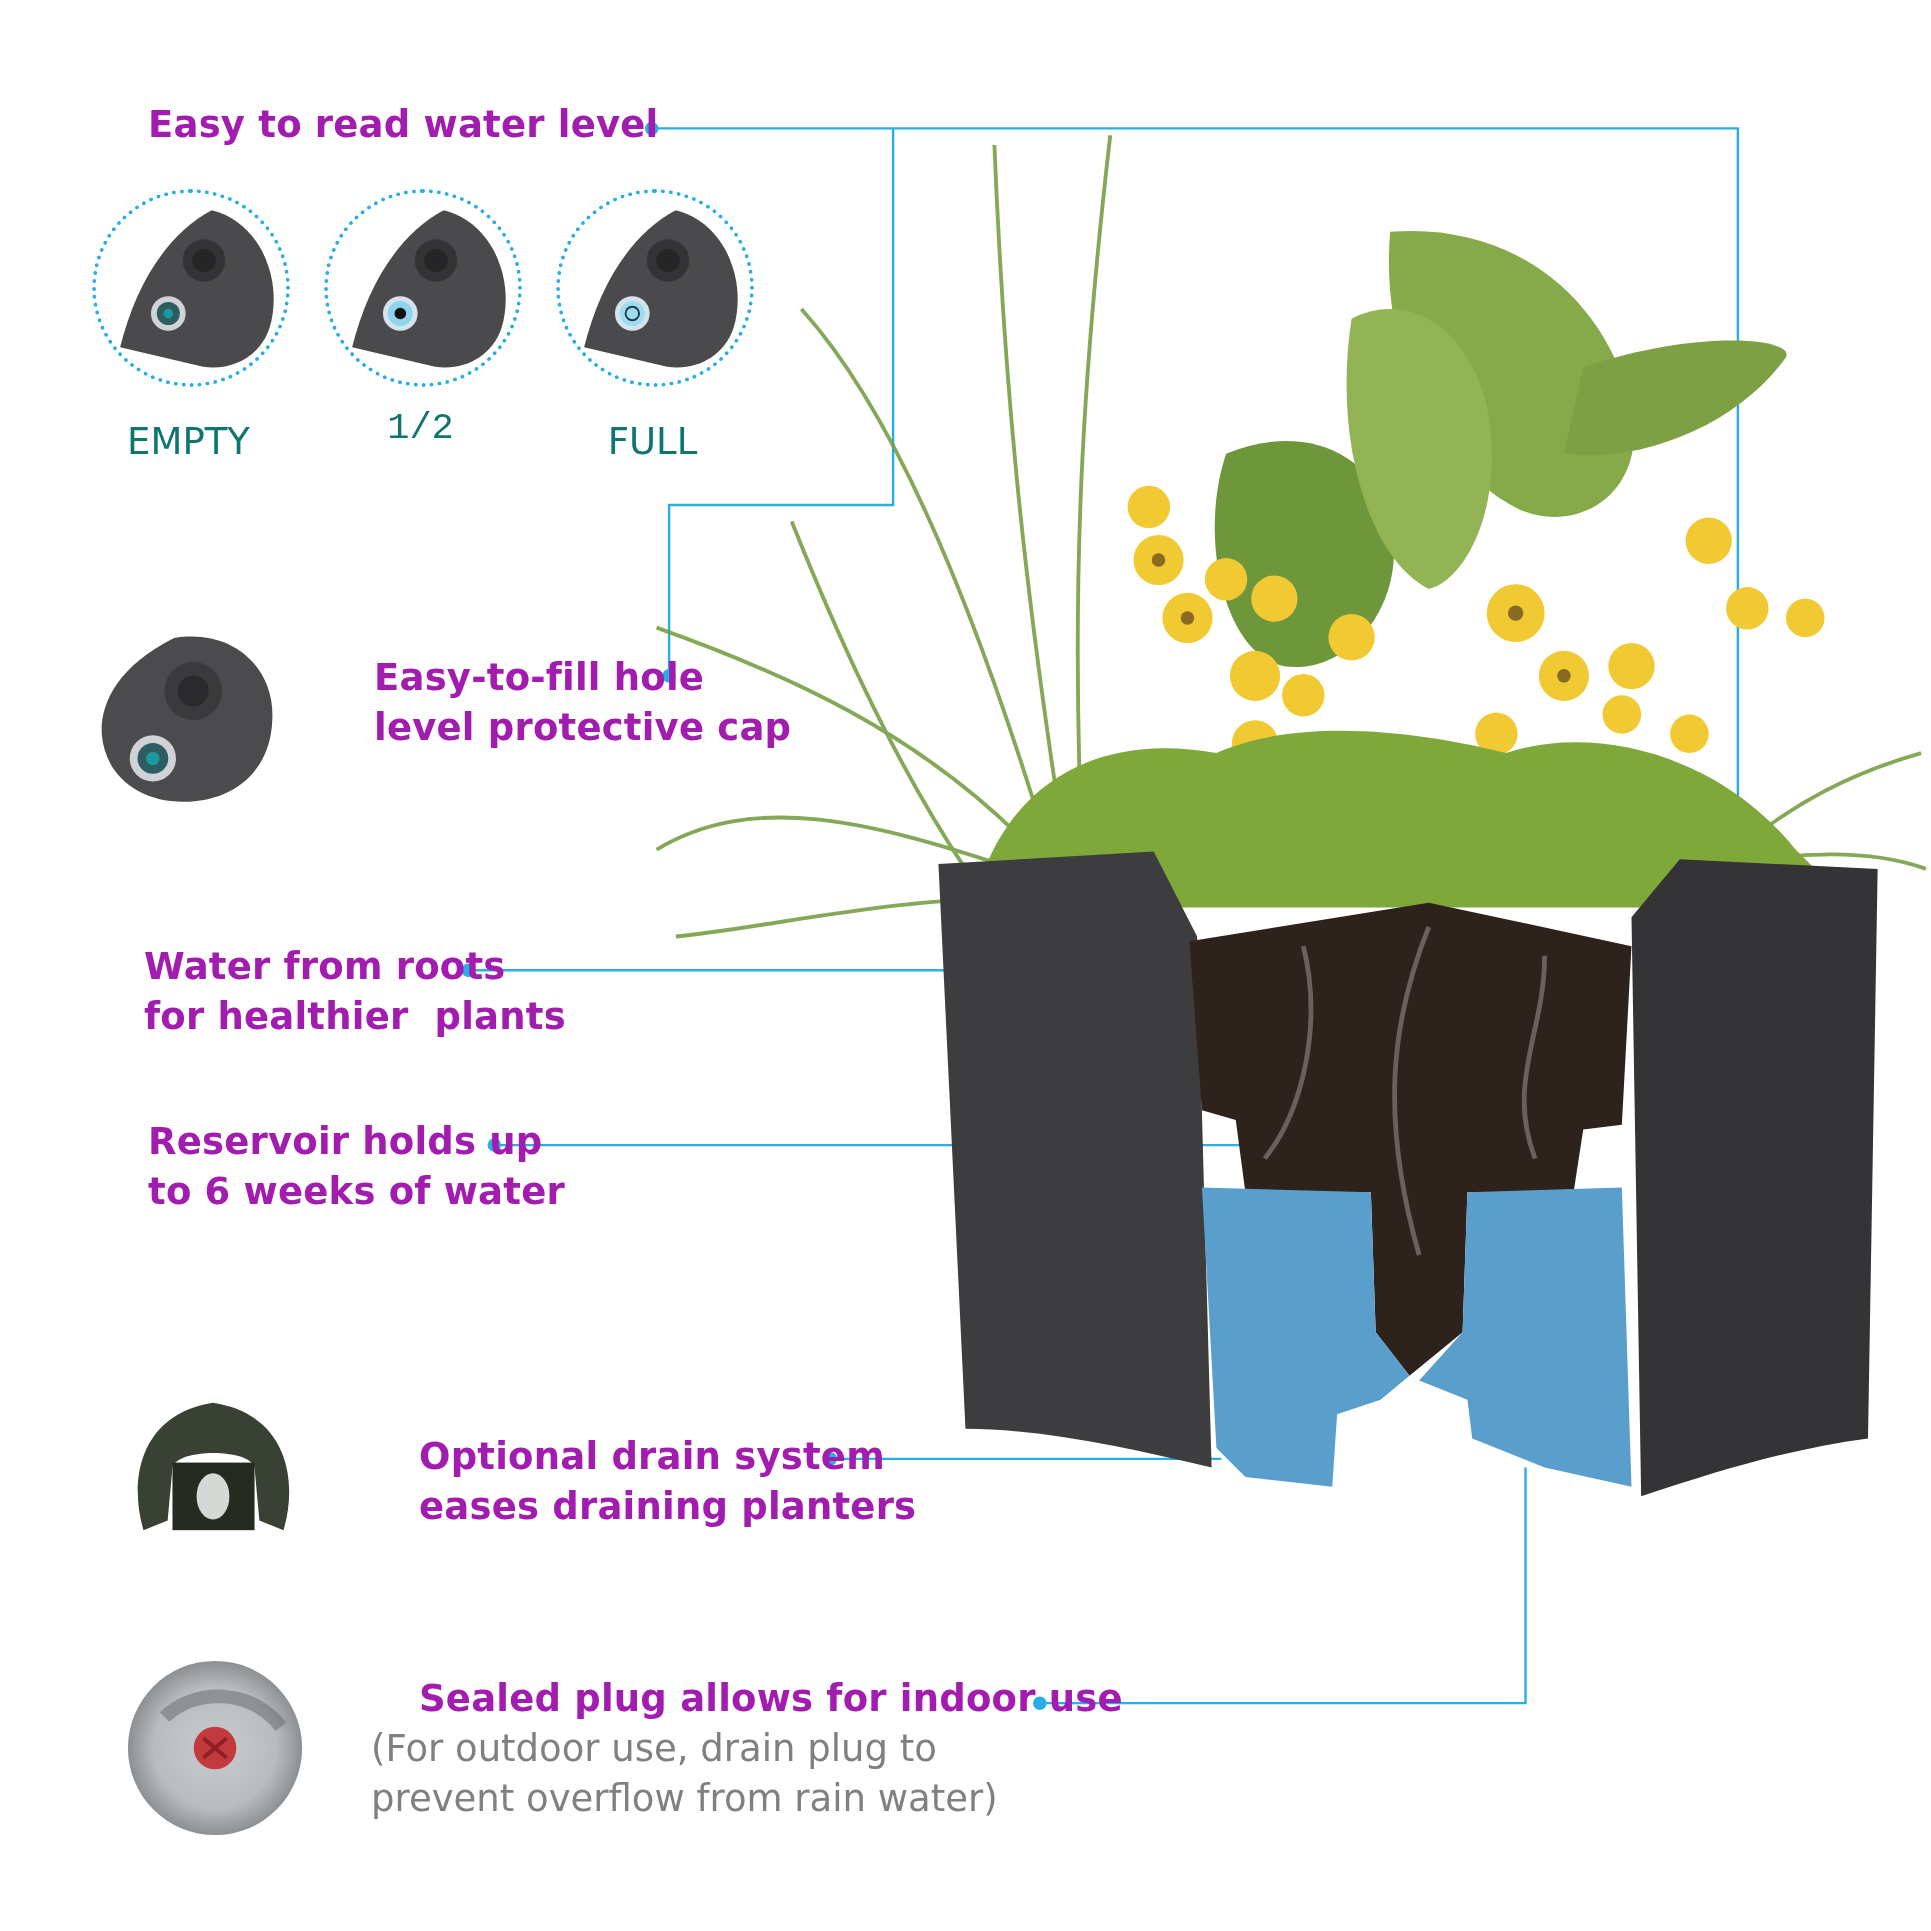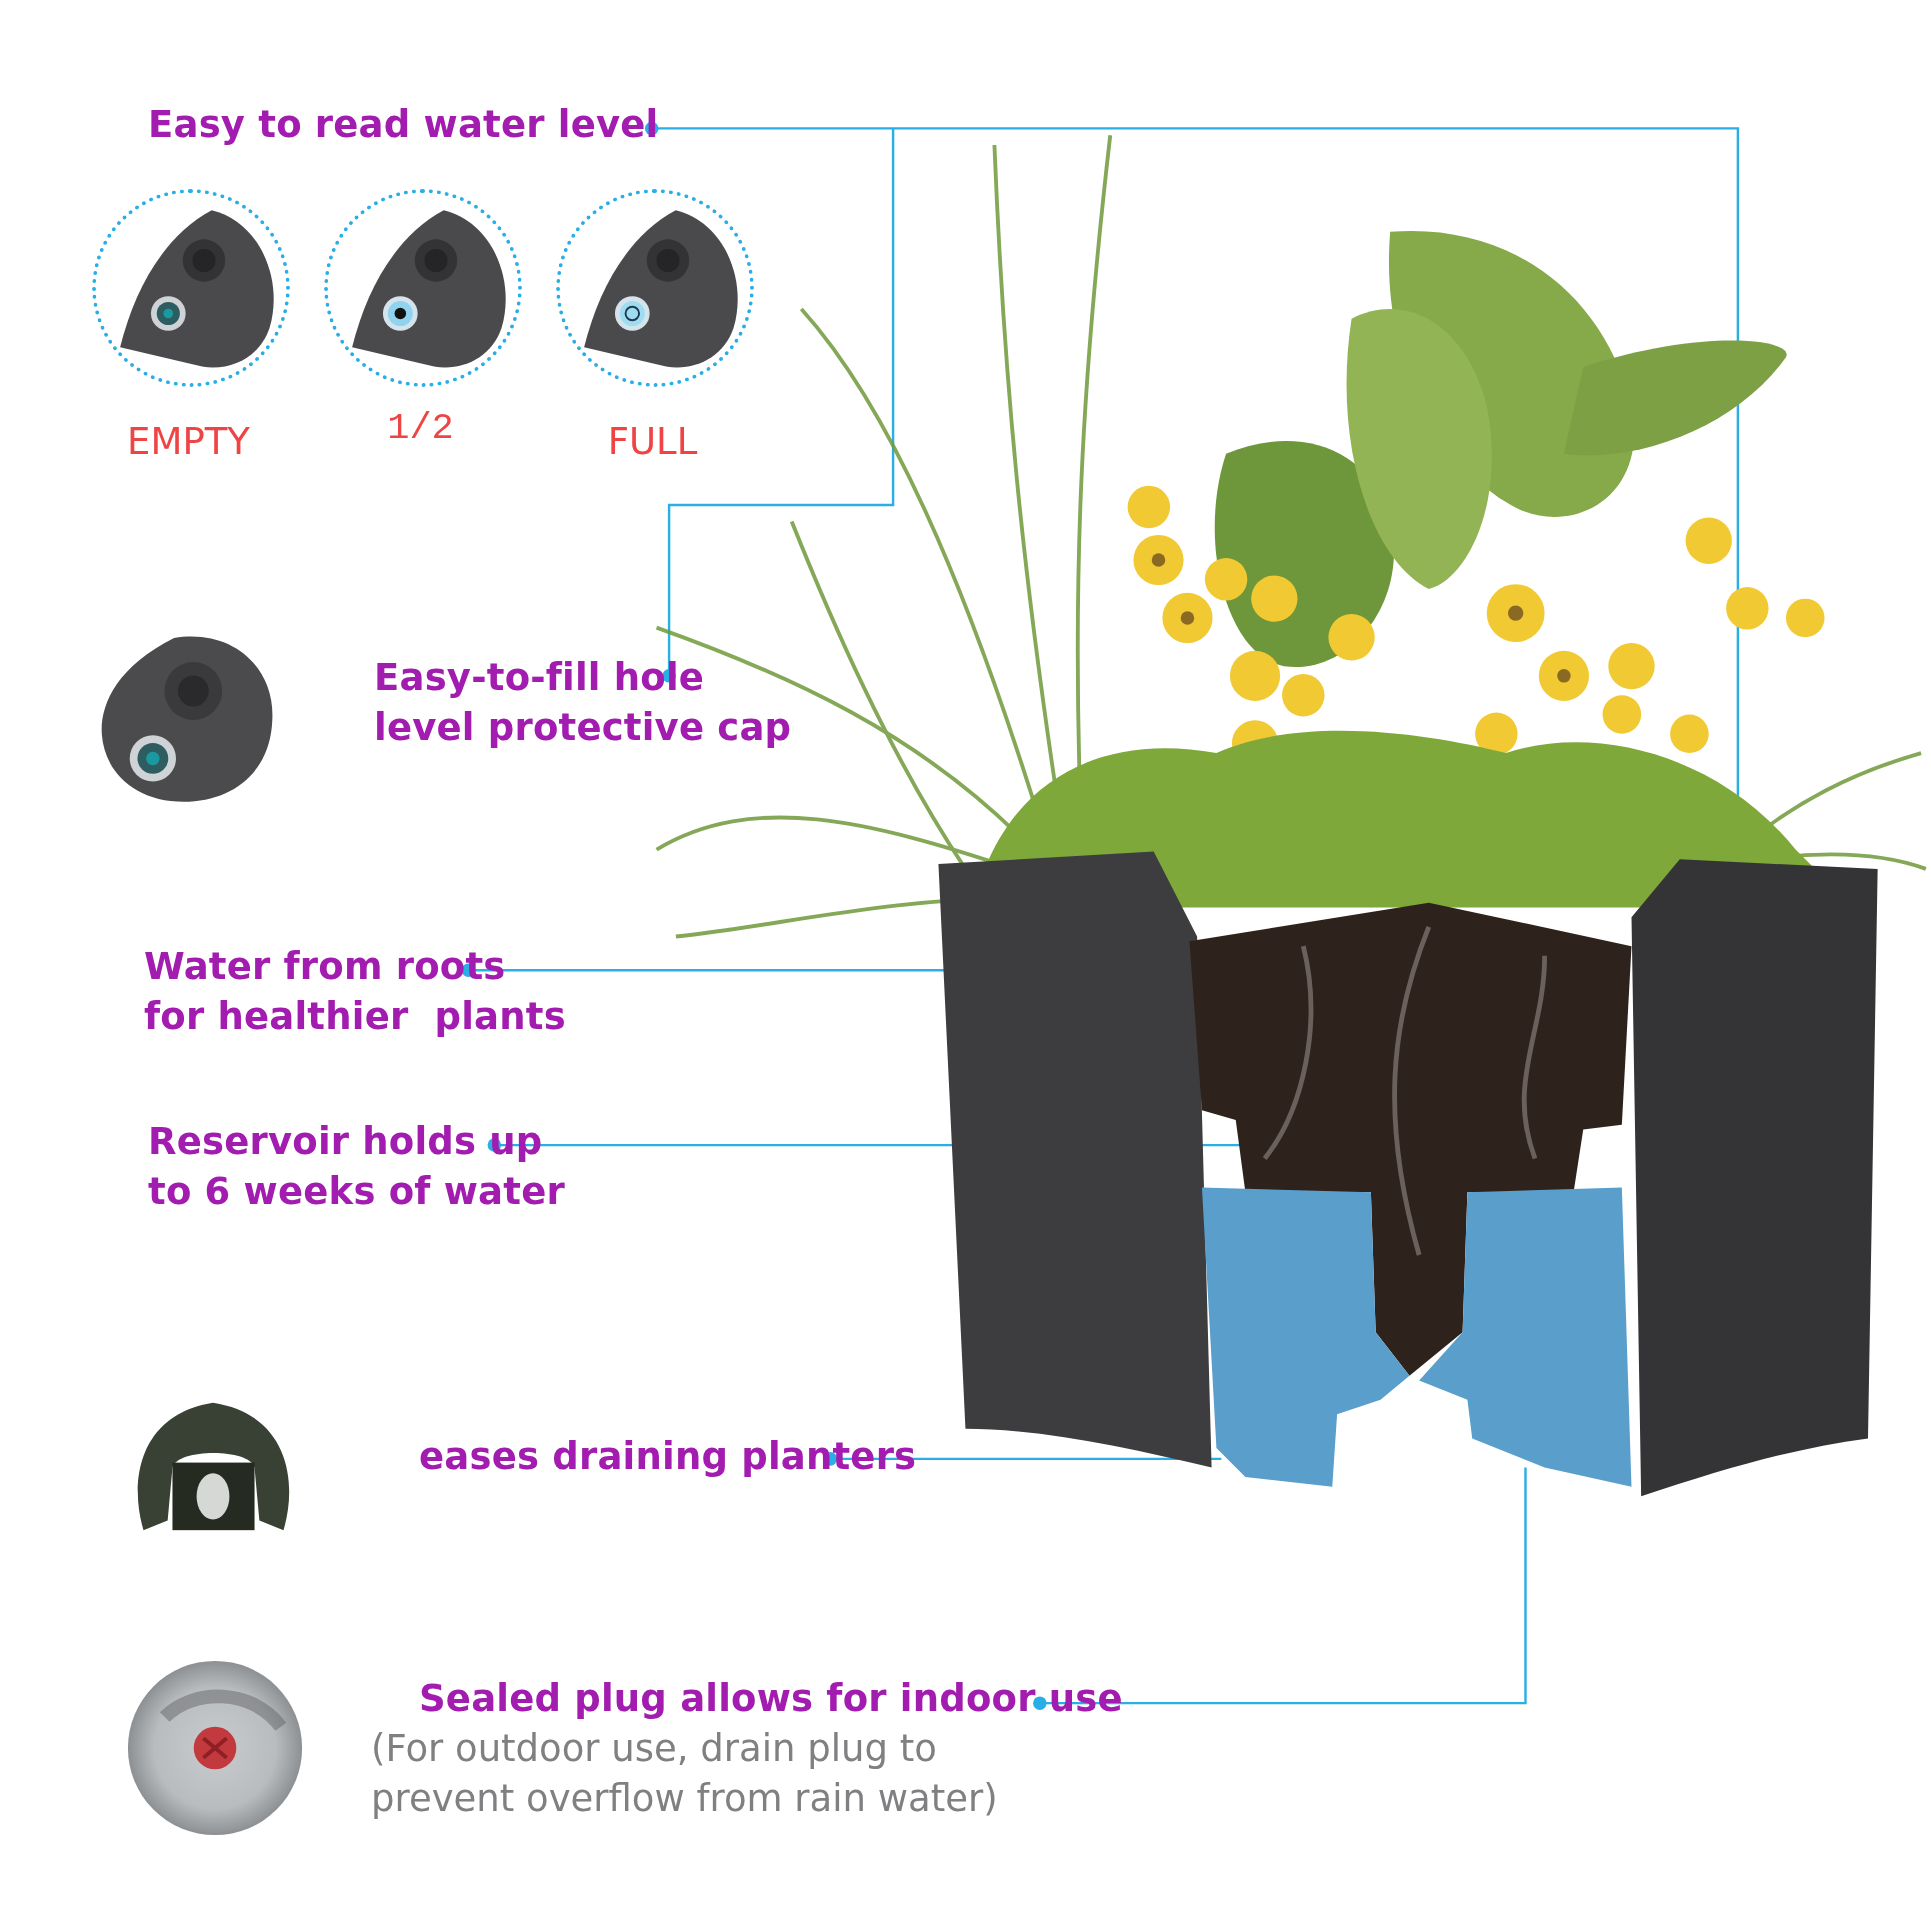--- a/index.html
+++ b/index.html
@@ -1,20 +1,20 @@
 <!DOCTYPE html>
 <html><head>
 <meta charset="utf-8">
 <style>
   html, body { margin: 0; padding: 0; background: #ffffff; }
   body { width: 1931px; height: 1931px; position: relative; overflow: hidden; font-family: "DejaVu Sans", "Liberation Sans", sans-serif; }
   .abs { position: absolute; }
   .heading { color: #a21caf; font-weight: bold; font-size: 37px; line-height: 50px; letter-spacing: 0.2px; margin-left: 48px; }
   .light { color: #808083; font-weight: normal; font-size: 37px; line-height: 50px; }
-  .level-label { color: #ef4444; font-size: 37px; font-weight: normal; text-align: center; width: 193px; }
+  .level-label { color: #0f766e; font-size: 37px; font-weight: normal; text-align: center; width: 193px; }
   .dot-ring { border: 4.8px dotted #29aee6; border-radius: 50%; box-sizing: border-box; }
   svg.lines { position: absolute; left: 0; top: 0; }
   .thumb { position: absolute; }
 </style>
 </head>
 <body>
 
 <svg class="lines" width="1931" height="1931" viewBox="0 0 2000 2000">
   <g stroke="#29aee6" stroke-width="2.5" fill="none">
 
@@ -106,20 +106,21 @@
   <div>Reservoir holds up</div>
   <div>to 6 weeks of water</div>
 </div>
 
 <svg class="thumb" style="left:124px; top:1395px;" width="179" height="140" viewBox="0 0 185 145">
   <path d="M20,140 C5,90 15,20 92,8 C170,20 180,90 165,140 L140,130 L135,75 C130,55 55,55 50,75 L45,130 Z" fill="#394034"></path>
   <rect x="50" y="70" width="85" height="70" fill="#262b22"></rect>
   <ellipse cx="92" cy="105" rx="17" ry="24" fill="#d6d8d6"></ellipse>
 </svg>
 <div class="abs heading" style="left:371px; top:1432px;">
+  <div>Optional drain system</div>
   <div>eases draining planters</div>
 </div>
 
 <svg class="thumb" style="left:126px; top:1659px;" width="179" height="179" viewBox="0 0 185 185">
   <defs>
     <radialGradient id="plugbg" cx="50%" cy="50%" r="50%">
       <stop offset="0%" stop-color="#c9cccf"></stop>
         <stop offset="70%" stop-color="#b9bcbf"></stop>
         <stop offset="100%" stop-color="#8d9093"></stop>
     </radialGradient>

